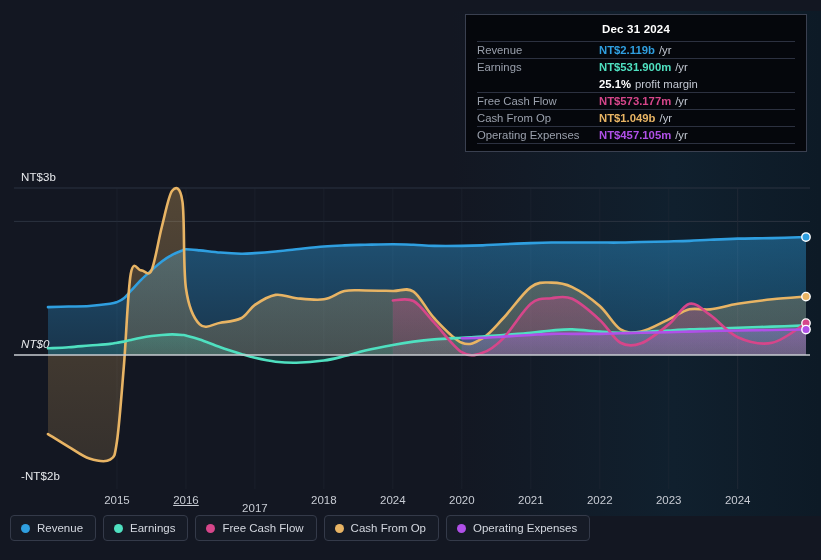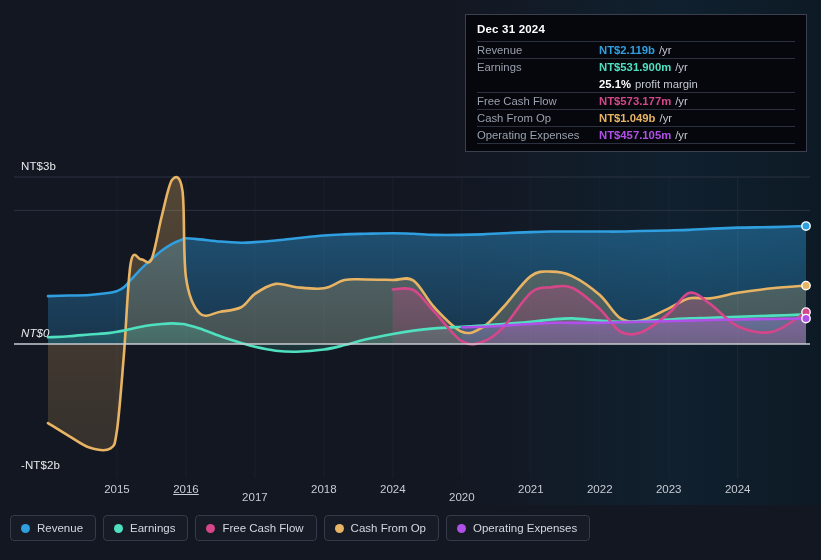--- a/index.html
+++ b/index.html
@@ -12,21 +12,21 @@
   }
   #root {
     position: relative;
     width: 821px; height: 560px;
     background: #131722;
   }
 
   
   #chart-area {
     position: absolute;
-    left: 0; top: 0;
+    left: 0; top: 11px;
     width: 749px; height: 505px;
   }
   #chart-svg { display: block; position:absolute; left:0; top:0; }
 
   
   .y-label {
     position: absolute;
     color: #e8eaed;
     font-size: 11.5px;
     letter-spacing: .1px;
@@ -58,20 +58,21 @@
     background: #05070c;
     border: 1px solid #3a4050;
     padding: 8px 11px 7px 11px;
   }
   #tooltip-date {
     color: #ffffff;
     font-size: 11.5px;
     font-weight: bold;
     padding-bottom: 6px;
     letter-spacing: .2px;
+    text-align: center;
   }
   .tt-row {
     display: flex;
     align-items: center;
     border-top: 1px solid #2c3140;
     padding: 2px 0 2px 0;
     min-height: 17px;
   }
   .tt-row.noline { border-top: none; }
   .tt-label {
@@ -202,21 +203,21 @@
     <div class="y-label" id="y-top">NT$3b</div>
     <div class="y-label" id="y-zero">NT$0</div>
     <div class="y-label" id="y-bot">-NT$2b</div>
 
     <div id="x-axis">
         <div class="x-label" style="left: 116.972px;">2015</div>
         <div class="x-label" style="left: 185.944px; text-decoration: underline;">2016</div>
         <div class="x-label" style="left: 254.915px; margin-top: 8px;">2017</div>
         <div class="x-label" style="left: 323.887px;">2018</div>
         <div class="x-label" style="left: 392.859px;">2024</div>
-        <div class="x-label" style="left: 461.831px; margin-top: 8px;">2020</div>
+        <div class="x-label" style="left: 461.831px;">2020</div>
         <div class="x-label" style="left: 530.803px;">2021</div>
         <div class="x-label" style="left: 599.774px;">2022</div>
         <div class="x-label" style="left: 668.746px;">2023</div>
         <div class="x-label" style="left: 737.718px;">2024</div>
       </div>
   </div>
 
   <div id="tooltip">
     <div id="tooltip-date">Dec 31 2024</div>
     <div id="tooltip-rows">

